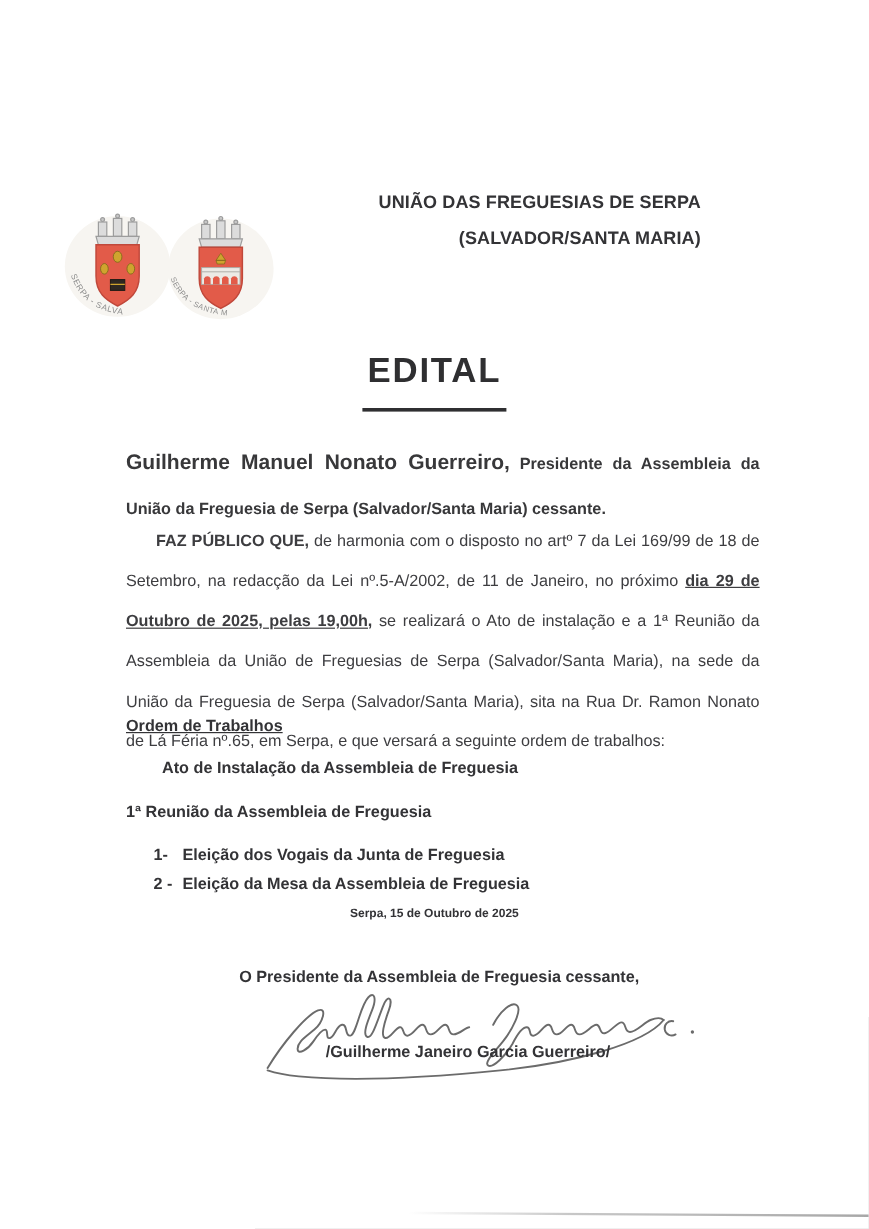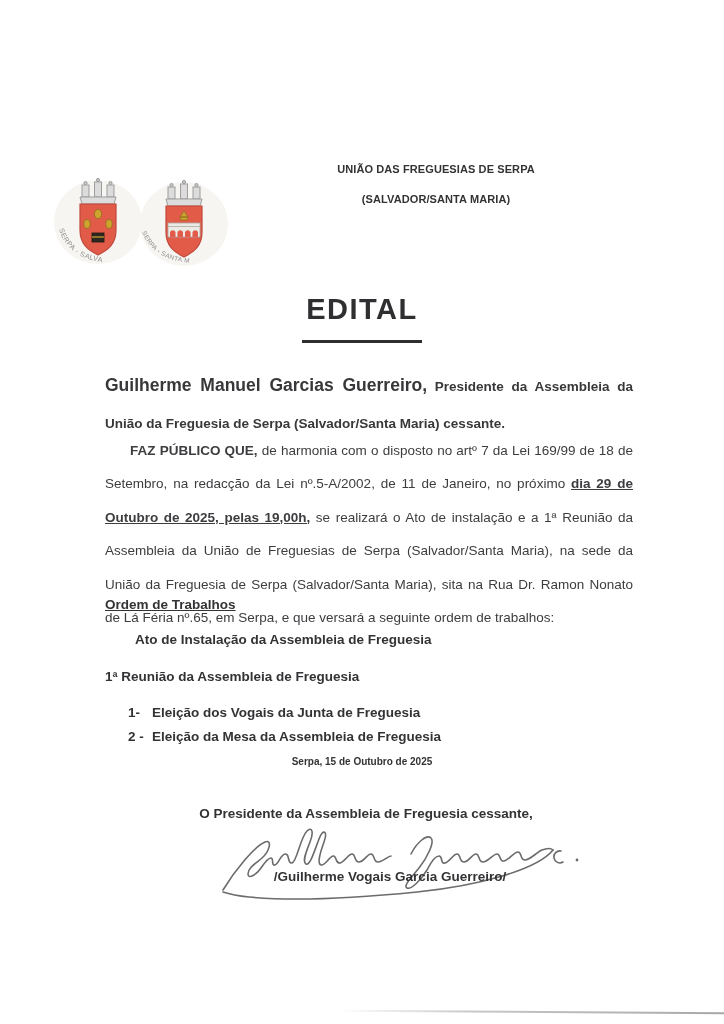--- a/index.html
+++ b/index.html
@@ -11,21 +11,21 @@
     font-family:"Liberation Sans", sans-serif;
     color:#3b3b3d;
     overflow:hidden;
   }
   
   .crest{position:absolute;}
   .crest-left{left:52px;top:172px;}
   .crest-right{left:138px;top:174px;}
   .org-title{
     position:absolute;left:288px;top:154px;width:296px;
-    text-align:center;font-weight:bold;font-size:11px;line-height:30px;
+    text-align:right;font-weight:bold;font-size:15px;line-height:30px;
     color:#333336;letter-spacing:0.1px;
   }
   
   .doc-title-wrap{position:absolute;top:293px;left:0;width:724px;text-align:center;}
   .doc-title{
     display:inline-block;font-size:29px;font-weight:bold;letter-spacing:1.5px;
     color:#2f2f31;border-bottom:3.5px solid #2f2f31;padding:0 4px 14px 4px;
   }
   
   .blk{position:absolute;left:105px;width:528px;font-size:13.5px;}
@@ -128,21 +128,21 @@
 
   <div class="org-title">
     <div>UNIÃO DAS FREGUESIAS DE SERPA</div>
     <div>(SALVADOR/SANTA MARIA)</div>
   </div>
 
   <div class="doc-title-wrap">
     <span class="doc-title">EDITAL</span>
   </div>
 
-  <p class="blk intro"><span class="name">Guilherme Manuel Garcias Guerreiro,</span><span class="role"> Presidente da Assembleia da União da Freguesia de Serpa (Salvador/Santa Maria) cessante.</span></p>
+  <p class="blk intro"><span class="name">Guilherme Manuel Nonato Guerreiro,</span><span class="role"> Presidente da Assembleia da União da Freguesia de Serpa (Salvador/Santa Maria) cessante.</span></p>
 
   <p class="blk body-par"><span class="b">FAZ PÚBLICO QUE,</span><span> de harmonia com o disposto no artº 7 da Lei 169/99 de 18 de Setembro, na redacção da Lei nº.5-A/2002, de 11 de Janeiro, no próximo </span><span class="bu">dia 29 de Outubro de 2025, pelas 19,00h,</span><span> se realizará o Ato de instalação e a 1ª Reunião da Assembleia da União de Freguesias de Serpa (Salvador/Santa Maria), na sede da União da Freguesia de Serpa (Salvador/Santa Maria), sita na Rua Dr. Ramon Nonato de Lá Féria nº.65, em Serpa, e que versará a seguinte ordem de trabalhos:</span></p>
 
   <div class="blk agenda-install">Ato de Instalação da Assembleia de Freguesia</div>
   <div class="blk agenda-heading">Ordem de Trabalhos</div>
   <div class="blk agenda-sub">1ª Reunião da Assembleia de Freguesia</div>
 
   <div class="blk agenda-list">
     <div class="agenda-item"><span class="num">1-</span><span>Eleição dos Vogais da Junta de Freguesia</span></div>
     <div class="agenda-item"><span class="num">2 -</span><span>Eleição da Mesa da Assembleia de Freguesia</span></div>
@@ -154,16 +154,16 @@
   <svg class="signature" width="390" height="80" viewBox="0 0 390 80" xmlns="http://www.w3.org/2000/svg">
     <g fill="none" stroke="#6b6b6b" stroke-width="1.6" stroke-linecap="round">
       <path d="M8 66 C20 46 40 22 50 18 C58 15 54 28 47 34 C40 40 33 44 33 50 C33 56 42 50 46 44 C50 38 53 34 56 34 C59 34 56 42 60 41 C64 40 65 31 70 30 C75 29 72 40 77 39 C82 38 85 14 92 7 C97 2 99 8 95 18 C91 28 87 38 91 40 C95 42 99 28 104 15 C108 4 113 7 109 18 C105 29 102 40 106 41 C110 42 114 33 118 32 C122 31 120 40 125 39 C130 38 133 30 137 30 C141 30 139 38 144 38 C149 38 152 30 156 30 C160 30 158 38 163 38 C168 38 173 32 176 32"></path>
       <path d="M196 30 C202 18 212 10 216 14 C220 18 212 34 204 44 C196 54 188 62 192 64 C196 66 206 56 212 46 C216 38 220 32 224 32 C228 32 225 40 230 39 C235 38 238 30 242 30 C246 30 244 38 249 38 C254 38 257 30 261 30 C265 30 263 38 268 38 C273 38 278 30 282 30 C286 30 284 38 289 37 C294 36 299 28 303 28 C307 28 305 36 310 36 C315 36 322 28 327 26 C332 24 336 24 338 26"></path>
       <path d="M346 27 a6 6 0 1 0 2 11"></path>
       <path d="M338 26 C322 46 262 62 202 68 C152 73 84 78 34 73 C24 72 14 70 8 68"></path>
       <circle cx="362" cy="36" r="1.4" fill="#6b6b6b" stroke="none"></circle>
     </g>
   </svg>
 
-  <div class="sig-name">/Guilherme Vogais Garcia Guerreiro/</div>
+  <div class="sig-name">/Guilherme Janeiro Garcia Guerreiro/</div>
 
   <div class="scan-line"></div>
 </div>
 
 </body></html>

